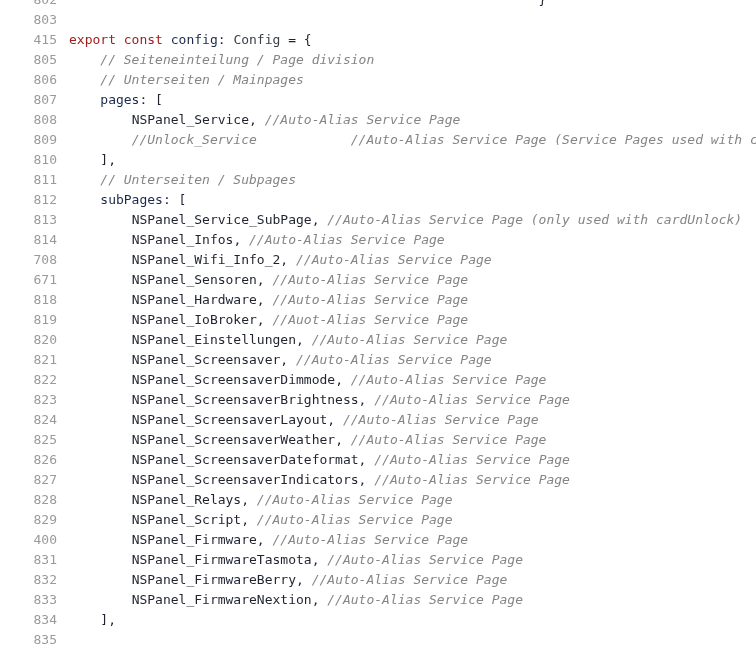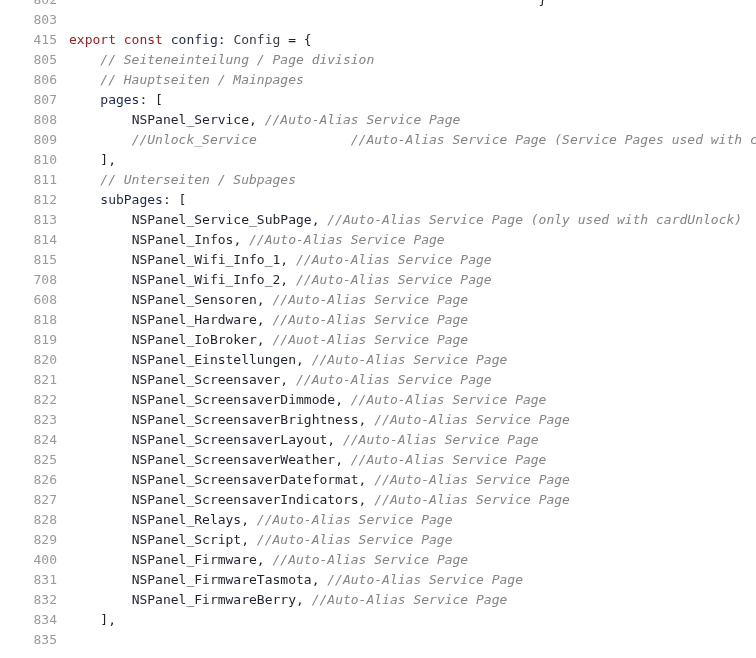--- a/index.html
+++ b/index.html
@@ -68,43 +68,43 @@
 </head>
 <body>
 
 <div id="editor">
   <div id="scroller">
 
   <div class="code-line"><div class="ln">802</div><div class="lc"><span class="tok-punct">                                                            </span><span class="tok-punct">}</span></div></div>
       <div class="code-line"><div class="ln">803</div><div class="lc"></div></div>
       <div class="code-line"><div class="ln">415</div><div class="lc"><span class="tok-kw">export</span><span class="tok-punct"> </span><span class="tok-kw">const</span><span class="tok-punct"> </span><span class="tok-prop">config</span><span class="tok-punct">: </span><span class="tok-type">Config</span><span class="tok-punct"> = {</span></div></div>
       <div class="code-line"><div class="ln">805</div><div class="lc"><span class="tok-punct">    </span><span class="tok-comment">// Seiteneinteilung / Page division</span></div></div>
-      <div class="code-line"><div class="ln">806</div><div class="lc"><span class="tok-punct">    </span><span class="tok-comment">// Hauptseiten / Mainpages</span></div></div>
+      <div class="code-line"><div class="ln">806</div><div class="lc"><span class="tok-punct">    </span><span class="tok-comment">// Unterseiten / Mainpages</span></div></div>
       <div class="code-line"><div class="ln">807</div><div class="lc"><span class="tok-punct">    </span><span class="tok-prop">pages</span><span class="tok-punct">: [</span></div></div>
       <div class="code-line"><div class="ln">808</div><div class="lc"><span class="tok-punct">        </span><span class="tok-ident">NSPanel_Service</span><span class="tok-punct">, </span><span class="tok-comment">//Auto-Alias Service Page</span></div></div>
       <div class="code-line"><div class="ln">809</div><div class="lc"><span class="tok-punct">        </span><span class="tok-comment">//Unlock_Service            //Auto-Alias Service Page (Service Pages used with cardUnlock)</span></div></div>
       <div class="code-line"><div class="ln">810</div><div class="lc"><span class="tok-punct">    </span><span class="tok-punct">],</span></div></div>
       <div class="code-line"><div class="ln">811</div><div class="lc"><span class="tok-punct">    </span><span class="tok-comment">// Unterseiten / Subpages</span></div></div>
       <div class="code-line"><div class="ln">812</div><div class="lc"><span class="tok-punct">    </span><span class="tok-prop">subPages</span><span class="tok-punct">: [</span></div></div>
       <div class="code-line"><div class="ln">813</div><div class="lc"><span class="tok-punct">        </span><span class="tok-ident">NSPanel_Service_SubPage</span><span class="tok-punct">, </span><span class="tok-comment">//Auto-Alias Service Page (only used with cardUnlock)</span></div></div>
       <div class="code-line"><div class="ln">814</div><div class="lc"><span class="tok-punct">        </span><span class="tok-ident">NSPanel_Infos</span><span class="tok-punct">, </span><span class="tok-comment">//Auto-Alias Service Page</span></div></div>
-      <div class="code-line"><div class="ln">815</div><div class="lc"><span class="tok-punct">        </span><span class="tok-ident">NSPanel_Wifi_Info_1</span><span class="tok-punct">, </span><span class="tok-comment">//Auto-Alias Service Page</span></div></div>
       <div class="code-line"><div class="ln">708</div><div class="lc"><span class="tok-punct">        </span><span class="tok-ident">NSPanel_Wifi_Info_2</span><span class="tok-punct">, </span><span class="tok-comment">//Auto-Alias Service Page</span></div></div>
-      <div class="code-line"><div class="ln">608</div><div class="lc"><span class="tok-punct">        </span><span class="tok-ident">NSPanel_Sensoren</span><span class="tok-punct">, </span><span class="tok-comment">//Auto-Alias Service Page</span></div></div>
+      <div class="code-line"><div class="ln">671</div><div class="lc"><span class="tok-punct">        </span><span class="tok-ident">NSPanel_Sensoren</span><span class="tok-punct">, </span><span class="tok-comment">//Auto-Alias Service Page</span></div></div>
       <div class="code-line"><div class="ln">818</div><div class="lc"><span class="tok-punct">        </span><span class="tok-ident">NSPanel_Hardware</span><span class="tok-punct">, </span><span class="tok-comment">//Auto-Alias Service Page</span></div></div>
       <div class="code-line"><div class="ln">819</div><div class="lc"><span class="tok-punct">        </span><span class="tok-ident">NSPanel_IoBroker</span><span class="tok-punct">, </span><span class="tok-comment">//Auot-Alias Service Page</span></div></div>
       <div class="code-line"><div class="ln">820</div><div class="lc"><span class="tok-punct">        </span><span class="tok-ident">NSPanel_Einstellungen</span><span class="tok-punct">, </span><span class="tok-comment">//Auto-Alias Service Page</span></div></div>
       <div class="code-line"><div class="ln">821</div><div class="lc"><span class="tok-punct">        </span><span class="tok-ident">NSPanel_Screensaver</span><span class="tok-punct">, </span><span class="tok-comment">//Auto-Alias Service Page</span></div></div>
       <div class="code-line"><div class="ln">822</div><div class="lc"><span class="tok-punct">        </span><span class="tok-ident">NSPanel_ScreensaverDimmode</span><span class="tok-punct">, </span><span class="tok-comment">//Auto-Alias Service Page</span></div></div>
       <div class="code-line"><div class="ln">823</div><div class="lc"><span class="tok-punct">        </span><span class="tok-ident">NSPanel_ScreensaverBrightness</span><span class="tok-punct">, </span><span class="tok-comment">//Auto-Alias Service Page</span></div></div>
       <div class="code-line"><div class="ln">824</div><div class="lc"><span class="tok-punct">        </span><span class="tok-ident">NSPanel_ScreensaverLayout</span><span class="tok-punct">, </span><span class="tok-comment">//Auto-Alias Service Page</span></div></div>
       <div class="code-line"><div class="ln">825</div><div class="lc"><span class="tok-punct">        </span><span class="tok-ident">NSPanel_ScreensaverWeather</span><span class="tok-punct">, </span><span class="tok-comment">//Auto-Alias Service Page</span></div></div>
       <div class="code-line"><div class="ln">826</div><div class="lc"><span class="tok-punct">        </span><span class="tok-ident">NSPanel_ScreensaverDateformat</span><span class="tok-punct">, </span><span class="tok-comment">//Auto-Alias Service Page</span></div></div>
       <div class="code-line"><div class="ln">827</div><div class="lc"><span class="tok-punct">        </span><span class="tok-ident">NSPanel_ScreensaverIndicators</span><span class="tok-punct">, </span><span class="tok-comment">//Auto-Alias Service Page</span></div></div>
       <div class="code-line"><div class="ln">828</div><div class="lc"><span class="tok-punct">        </span><span class="tok-ident">NSPanel_Relays</span><span class="tok-punct">, </span><span class="tok-comment">//Auto-Alias Service Page</span></div></div>
       <div class="code-line"><div class="ln">829</div><div class="lc"><span class="tok-punct">        </span><span class="tok-ident">NSPanel_Script</span><span class="tok-punct">, </span><span class="tok-comment">//Auto-Alias Service Page</span></div></div>
       <div class="code-line"><div class="ln">400</div><div class="lc"><span class="tok-punct">        </span><span class="tok-ident">NSPanel_Firmware</span><span class="tok-punct">, </span><span class="tok-comment">//Auto-Alias Service Page</span></div></div>
       <div class="code-line"><div class="ln">831</div><div class="lc"><span class="tok-punct">        </span><span class="tok-ident">NSPanel_FirmwareTasmota</span><span class="tok-punct">, </span><span class="tok-comment">//Auto-Alias Service Page</span></div></div>
       <div class="code-line"><div class="ln">832</div><div class="lc"><span class="tok-punct">        </span><span class="tok-ident">NSPanel_FirmwareBerry</span><span class="tok-punct">, </span><span class="tok-comment">//Auto-Alias Service Page</span></div></div>
+      <div class="code-line"><div class="ln">833</div><div class="lc"><span class="tok-punct">        </span><span class="tok-ident">NSPanel_FirmwareNextion</span><span class="tok-punct">, </span><span class="tok-comment">//Auto-Alias Service Page</span></div></div>
       <div class="code-line"><div class="ln">834</div><div class="lc"><span class="tok-punct">    </span><span class="tok-punct">],</span></div></div>
       <div class="code-line"><div class="ln">835</div><div class="lc"></div></div>
     </div>
 </div>
 
 </body></html>

